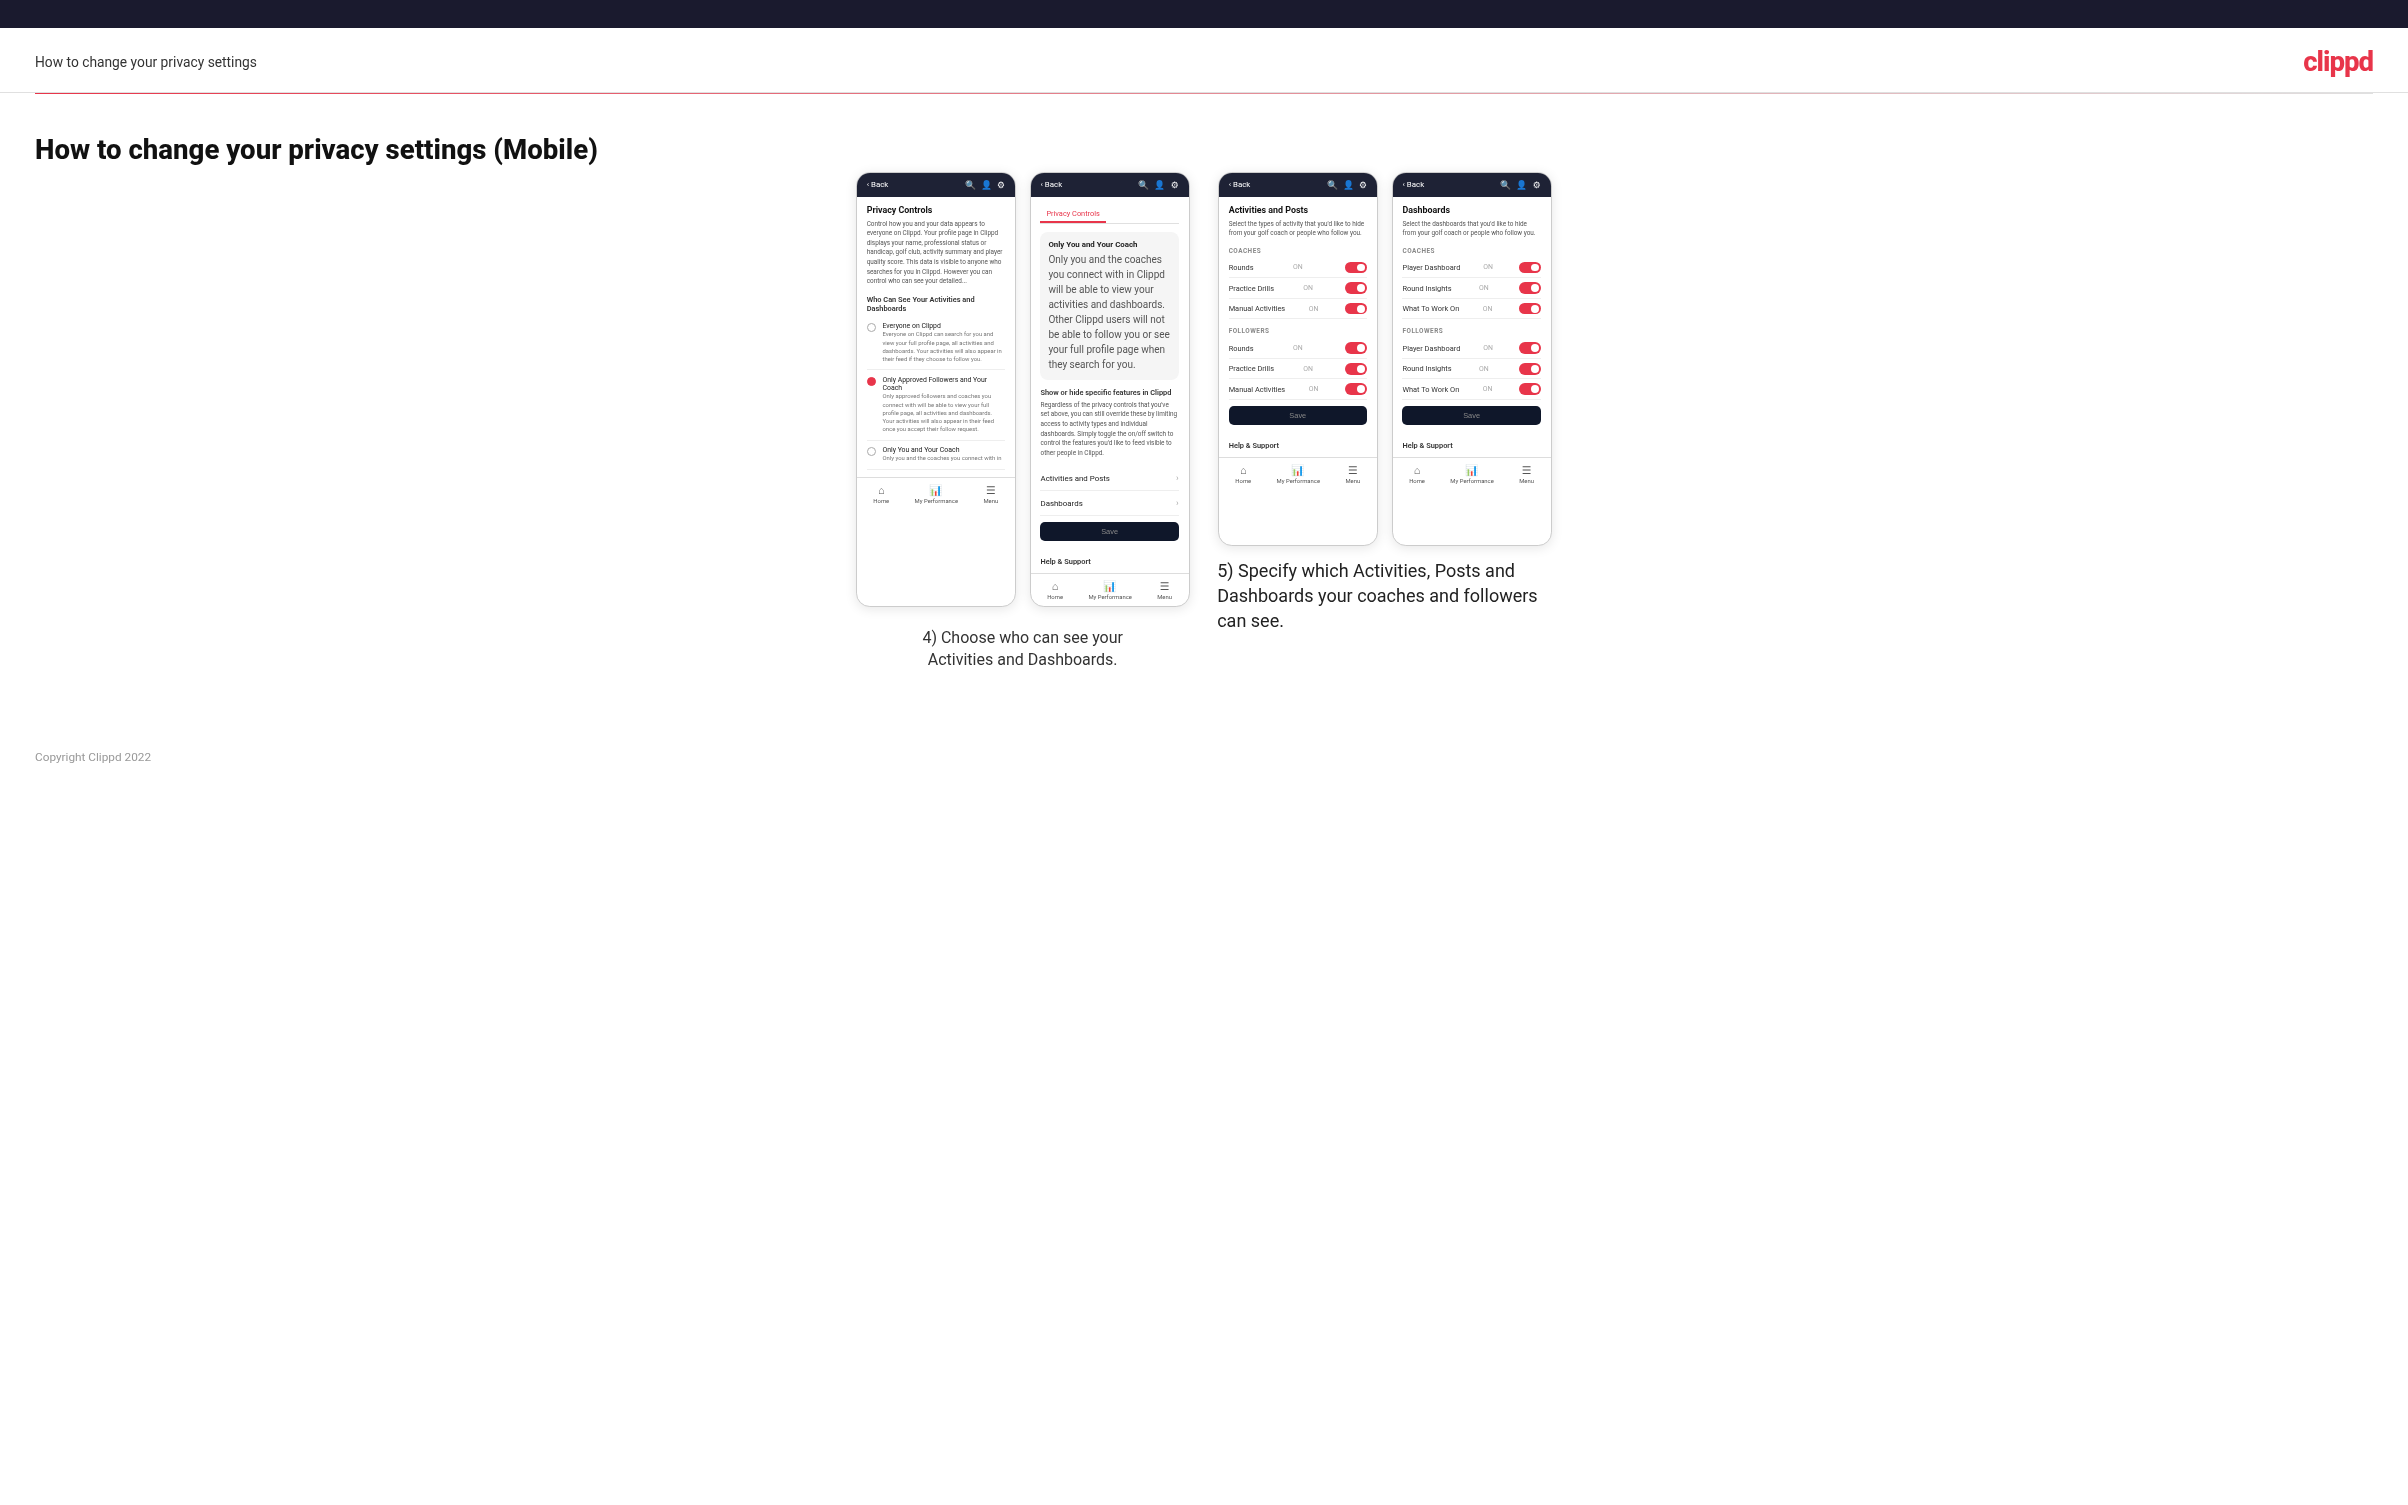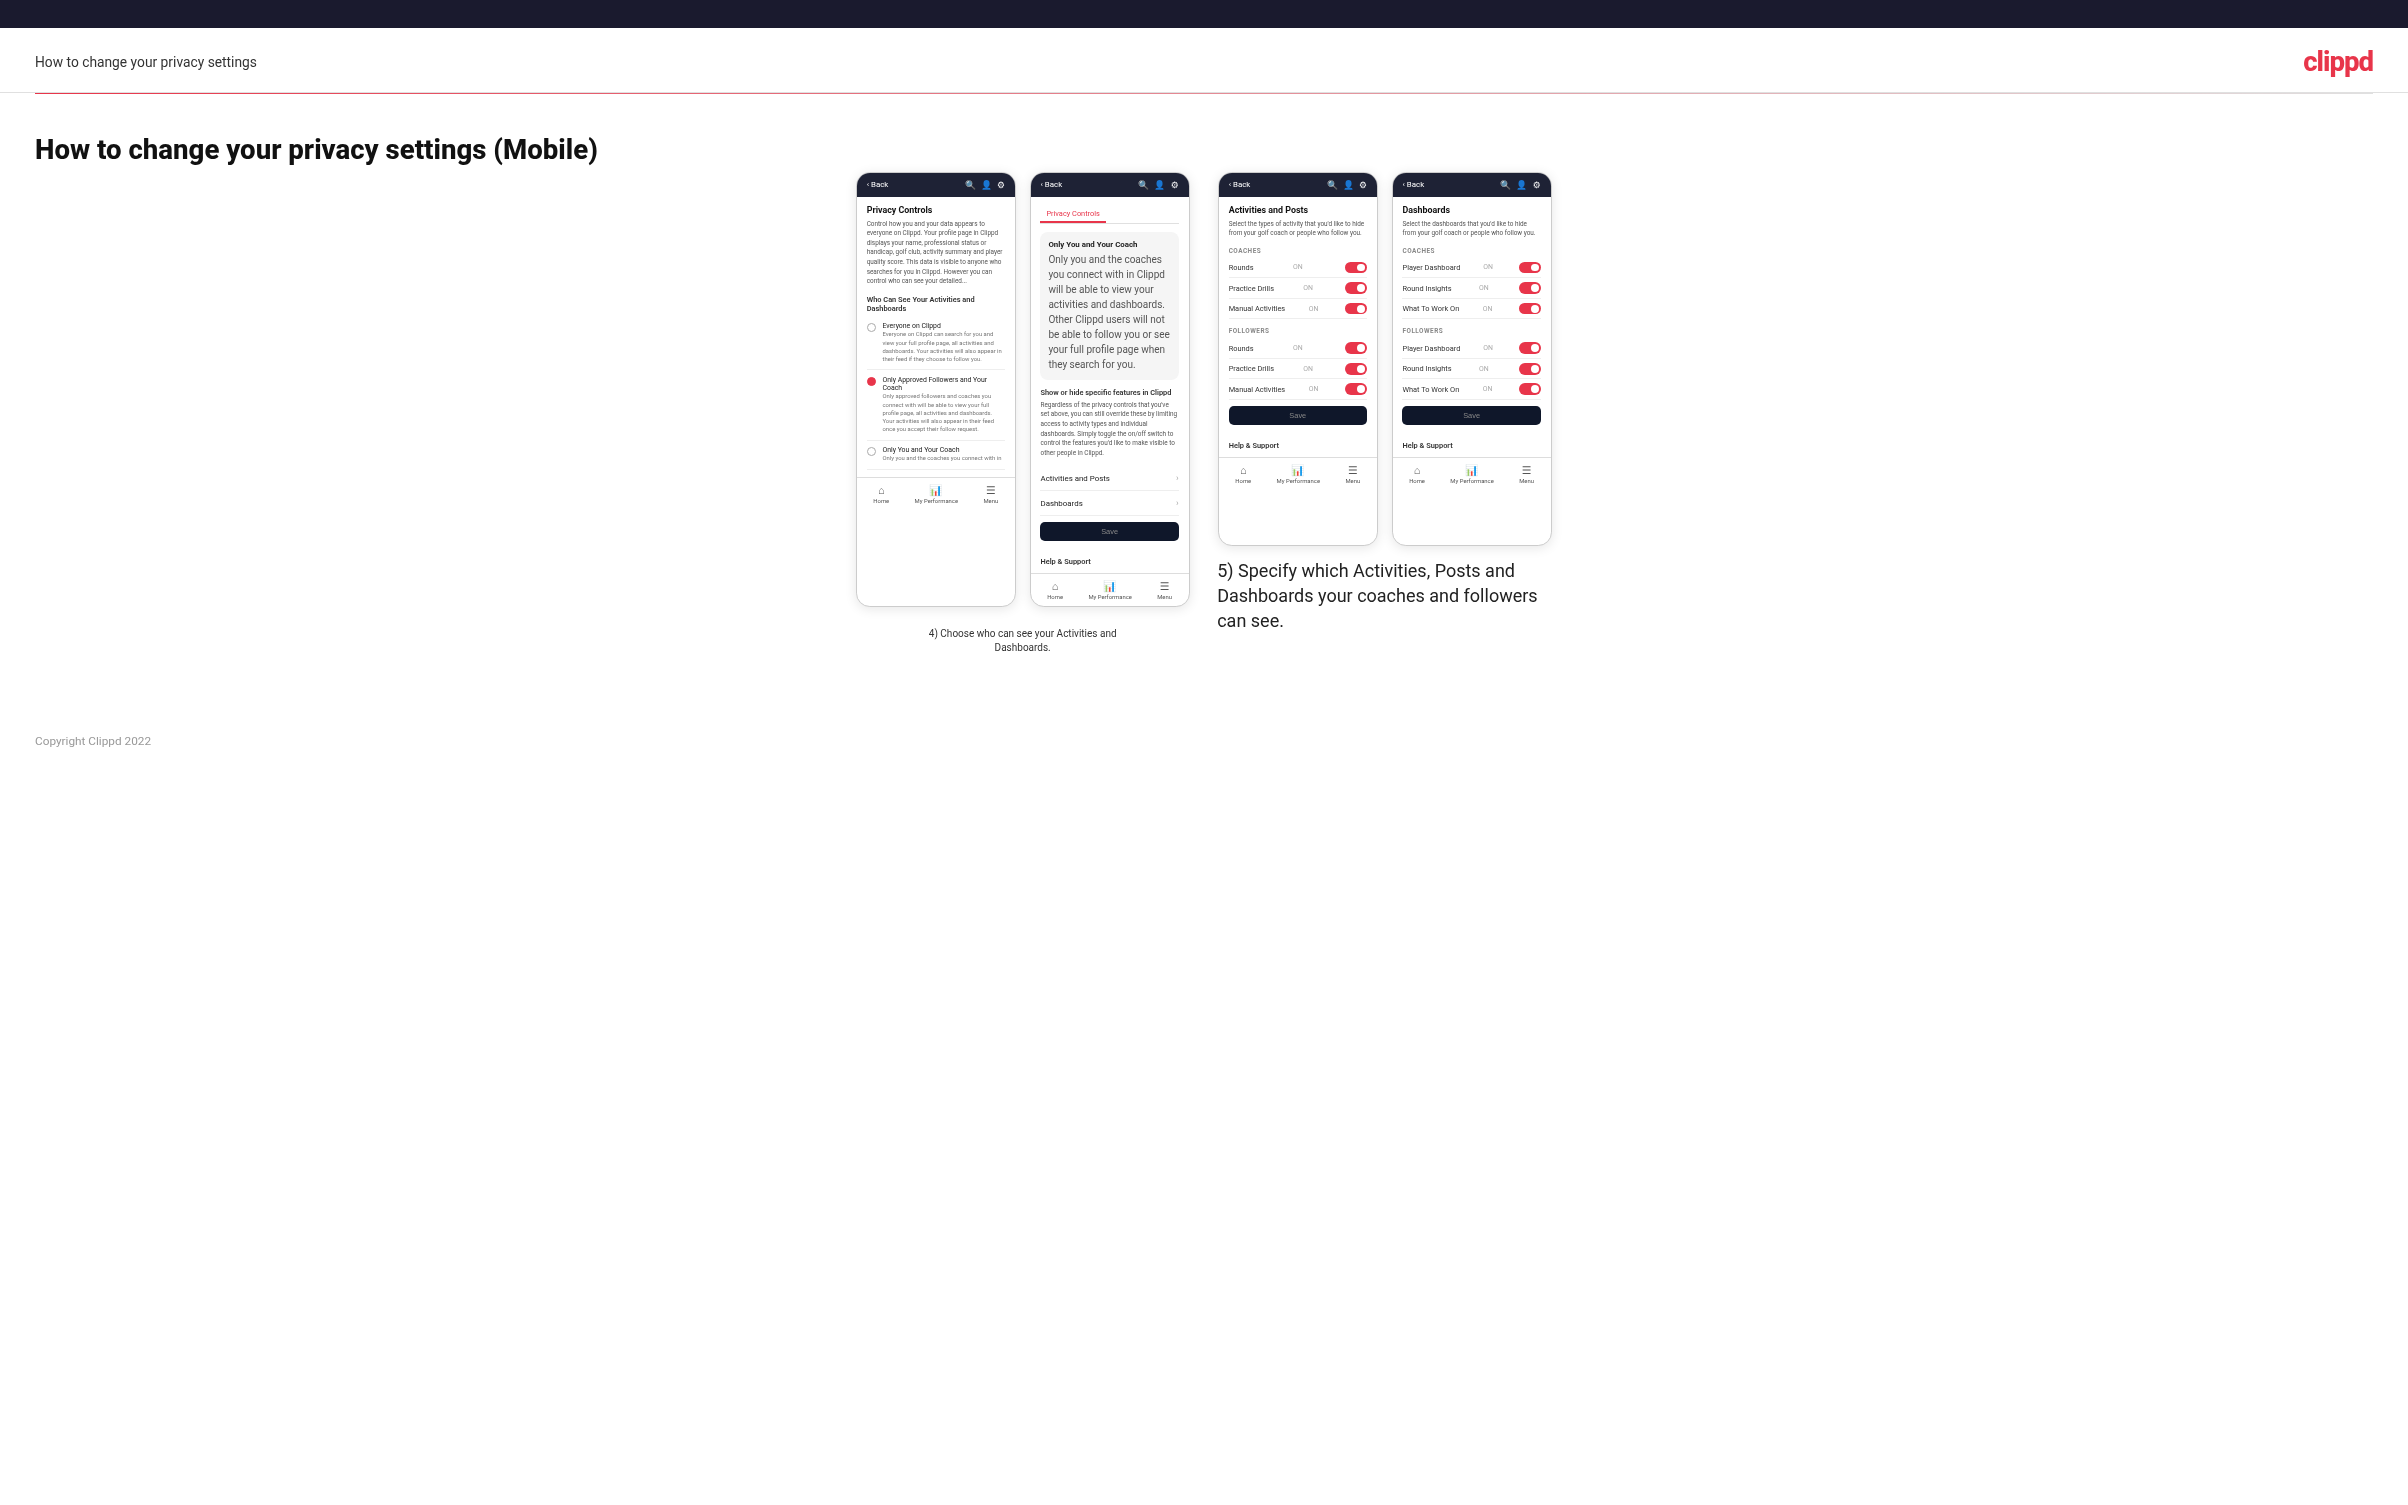--- a/index.html
+++ b/index.html
@@ -275,21 +275,21 @@
       margin-bottom: 3px;
     }
     .popup-text {
       font-size: 10px;
       color: #555;
       line-height: 1.5;
     }
 
     
     .caption {
-      font-size: 10px;
+      font-size: 16px;
       color: #333;
       text-align: center;
       margin-top: 19.7px;
       max-width: 246px;
       line-height: 1.4;
     }
 
     .caption-large {
       font-size: 18px;
       color: #222;
@@ -421,21 +421,21 @@
             <div class="tab-bar">
               <div class="tab-item active">Privacy Controls</div>
             </div>
 
             <div class="popup-box">
               <div class="popup-title">Only You and Your Coach</div>
               <div class="popup-text">Only you and the coaches you connect with in Clippd will be able to view your activities and dashboards. Other Clippd users will not be able to follow you or see your full profile page when they search for you.</div>
             </div>
 
             <div class="phone-label">Show or hide specific features in Clippd</div>
-            <div class="phone-text">Regardless of the privacy controls that you've set above, you can still override these by limiting access to activity types and individual dashboards. Simply toggle the on/off switch to control the features you'd like to make visible to other people in Clippd.</div>
+            <div class="phone-text">Regardless of the privacy controls that you've set above, you can still override these by limiting access to activity types and individual dashboards. Simply toggle the on/off switch to control the features you'd like to feed visible to other people in Clippd.</div>
 
             <div class="arrow-item">
               <span class="arrow-item-label">Activities and Posts</span>
               <span class="arrow-icon">›</span>
             </div>
             <div class="arrow-item">
               <span class="arrow-item-label">Dashboards</span>
               <span class="arrow-icon">›</span>
             </div>
 

